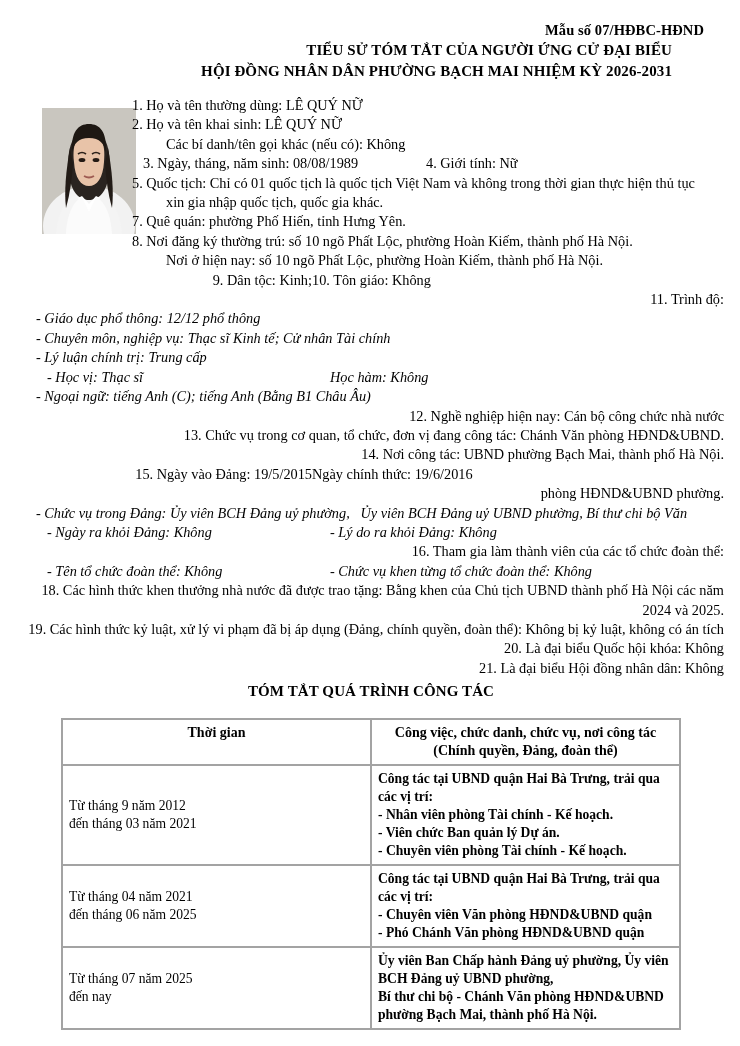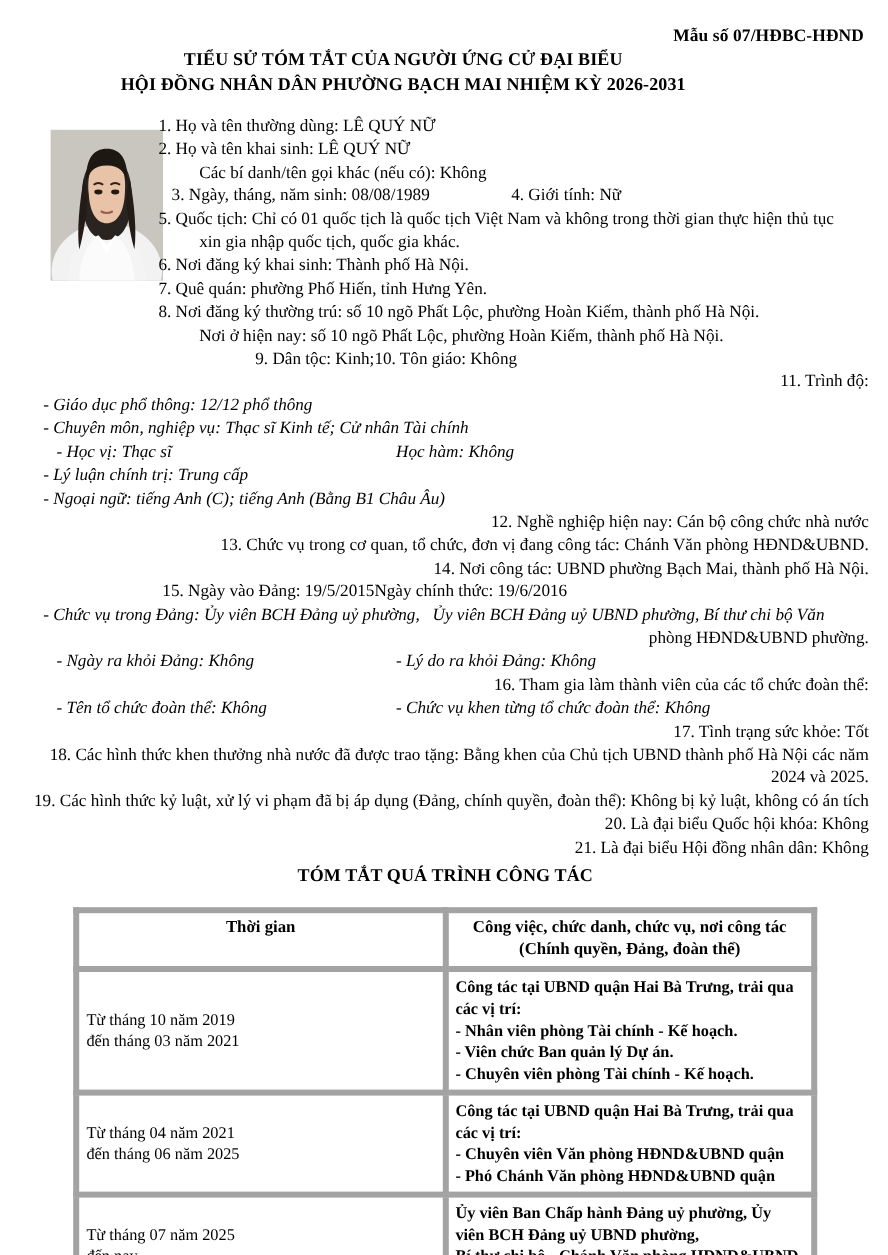--- a/index.html
+++ b/index.html
@@ -18,31 +18,31 @@
   .page {
     position: relative;
     width: 740px;
     height: 1046px;
     padding: 0;
     box-sizing: border-box;
   }
   .form-code {
     position: absolute;
     top: 22px;
-    right: 20px;
+    right: 36px;
     font-size: 14.5px;
     font-weight: bold;
     letter-spacing: 0.1px;
   }
   .title-block {
     position: absolute;
     top: 40px;
     left: 0;
     width: 672px;
-    text-align: center;
+    text-align: right;
   }
   .title-line {
     font-size: 15px;
     font-weight: bold;
     line-height: 21px;
     letter-spacing: 0.1px;
   }
   .photo {
     position: absolute;
     left: 42px;
@@ -79,21 +79,21 @@
     margin-bottom: 16px;
     letter-spacing: 0.1px;
   }
   table.work {
     border-collapse: collapse;
     width: 620px;
     margin: 0 auto;
     table-layout: fixed;
   }
   table.work td, table.work th {
-    border: 5px solid #a3a3a3;
+    border: 2px solid #a3a3a3;
     padding: 4px 6px;
     vertical-align: top;
     font-size: 13.6px;
     line-height: 18px;
   }
   table.work th {
     text-align: center;
     font-weight: bold;
     font-size: 14px;
   }
@@ -141,56 +141,54 @@
   <div class="content">
     <div class="line indent-1"><span>1. Họ và tên thường dùng: </span><span class="b">LÊ QUÝ NỮ</span></div>
     <div class="line indent-1">2. Họ và tên khai sinh: LÊ QUÝ NỮ</div>
     <div class="line indent-2">Các bí danh/tên gọi khác (nếu có): Không</div>
     <div class="line indent-1 row-2col">
       <span class="c1">3. Ngày, tháng, năm sinh: 08/08/1989</span>
       <span>4. Giới tính: Nữ</span>
     </div>
     <div class="line indent-1">5. Quốc tịch: Chỉ có 01 quốc tịch là quốc tịch Việt Nam và không trong thời gian thực hiện thủ tục</div>
     <div class="line indent-2">xin gia nhập quốc tịch, quốc gia khác.</div>
-    <div class="line indent-1">6. Nơi đăng ký khai sinh: Thành phố Hà Nội.</div>
     <div class="line indent-1">7. Quê quán: phường Phố Hiến, tỉnh Hưng Yên.</div>
     <div class="line indent-1">8. Nơi đăng ký thường trú: số 10 ngõ Phất Lộc, phường Hoàn Kiếm, thành phố Hà Nội.</div>
     <div class="line indent-2">Nơi ở hiện nay: số 10 ngõ Phất Lộc, phường Hoàn Kiếm, thành phố Hà Nội.</div>
     <div class="line plain row-2col">
       <span class="c1">9. Dân tộc: Kinh;</span>
       <span>10. Tôn giáo: Không</span>
     </div>
     <div class="line plain">11. Trình độ:</div>
     <div class="line sub">- Giáo dục phổ thông: 12/12 phổ thông</div>
     <div class="line sub">- Chuyên môn, nghiệp vụ: Thạc sĩ Kinh tế; Cử nhân Tài chính</div>
+    <div class="line sub">- Lý luận chính trị: Trung cấp</div>
     <div class="line sub row-2col">
       <span class="c1">- Học vị: Thạc sĩ</span>
       <span>Học hàm: Không</span>
     </div>
-    <div class="line sub">- Lý luận chính trị: Trung cấp</div>
     <div class="line sub">- Ngoại ngữ: tiếng Anh (C); tiếng Anh (Bằng B1 Châu Âu)</div>
     <div class="line plain">12. Nghề nghiệp hiện nay: Cán bộ công chức nhà nước</div>
     <div class="line plain">13. Chức vụ trong cơ quan, tổ chức, đơn vị đang công tác: Chánh Văn phòng HĐND&amp;UBND.</div>
     <div class="line plain">14. Nơi công tác: UBND phường Bạch Mai, thành phố Hà Nội.</div>
     <div class="line plain row-2col">
       <span class="c1">15. Ngày vào Đảng: 19/5/2015</span>
       <span>Ngày chính thức: 19/6/2016</span>
     </div>
+    <div class="line plain">phòng HĐND&amp;UBND phường.</div>
     <div class="line sub">- Chức vụ trong Đảng: Ủy viên BCH Đảng uỷ phường,   Ủy viên BCH Đảng uỷ UBND phường, Bí thư chi bộ Văn</div>
-    <div class="line plain">phòng HĐND&amp;UBND phường.</div>
     <div class="line sub row-2col">
       <span class="c1">- Ngày ra khỏi Đảng: Không</span>
       <span>- Lý do ra khỏi Đảng: Không</span>
     </div>
     <div class="line plain">16. Tham gia làm thành viên của các tổ chức đoàn thể:</div>
     <div class="line sub row-2col">
       <span class="c1">- Tên tổ chức đoàn thể: Không</span>
       <span>- Chức vụ khen từng tổ chức đoàn thể: Không</span>
     </div>
-    <div class="line plain">17. Tình trạng sức khỏe: Tốt</div>
     <div class="line plain">18. Các hình thức khen thưởng nhà nước đã được trao tặng: Bằng khen của Chủ tịch UBND thành phố Hà Nội các năm</div>
     <div class="line plain">2024 và 2025.</div>
     <div class="line plain">19. Các hình thức kỷ luật, xử lý vi phạm đã bị áp dụng (Đảng, chính quyền, đoàn thể): Không bị kỷ luật, không có án tích</div>
     <div class="line plain">20. Là đại biểu Quốc hội khóa: Không</div>
     <div class="line plain">21. Là đại biểu Hội đồng nhân dân: Không</div>
 
     <div class="section-title">TÓM TẮT QUÁ TRÌNH CÔNG TÁC</div>
 
     <table class="work">
       <thead>
@@ -198,21 +196,21 @@
           <th class="period">Thời gian</th>
           <th>
             <div>Công việc, chức danh, chức vụ, nơi công tác</div>
             <div>(Chính quyền, Đảng, đoàn thể)</div>
           </th>
         </tr>
       </thead>
       <tbody>
         <tr>
           <td class="period">
-            <div class="nowrap">Từ tháng 10 năm 2019</div>
+            <div class="nowrap">Từ tháng 9 năm 2012</div>
             <div class="nowrap">đến tháng 03 năm 2021</div>
           </td>
           <td>
             <div class="cellline">Công tác tại UBND quận Hai Bà Trưng, trải qua các vị trí:</div>
             <div class="cellline">- Nhân viên phòng Tài chính - Kế hoạch.</div>
             <div class="cellline">- Viên chức Ban quản lý Dự án.</div>
             <div class="cellline">- Chuyên viên phòng Tài chính - Kế hoạch.</div>
           </td>
         </tr>
         <tr>

